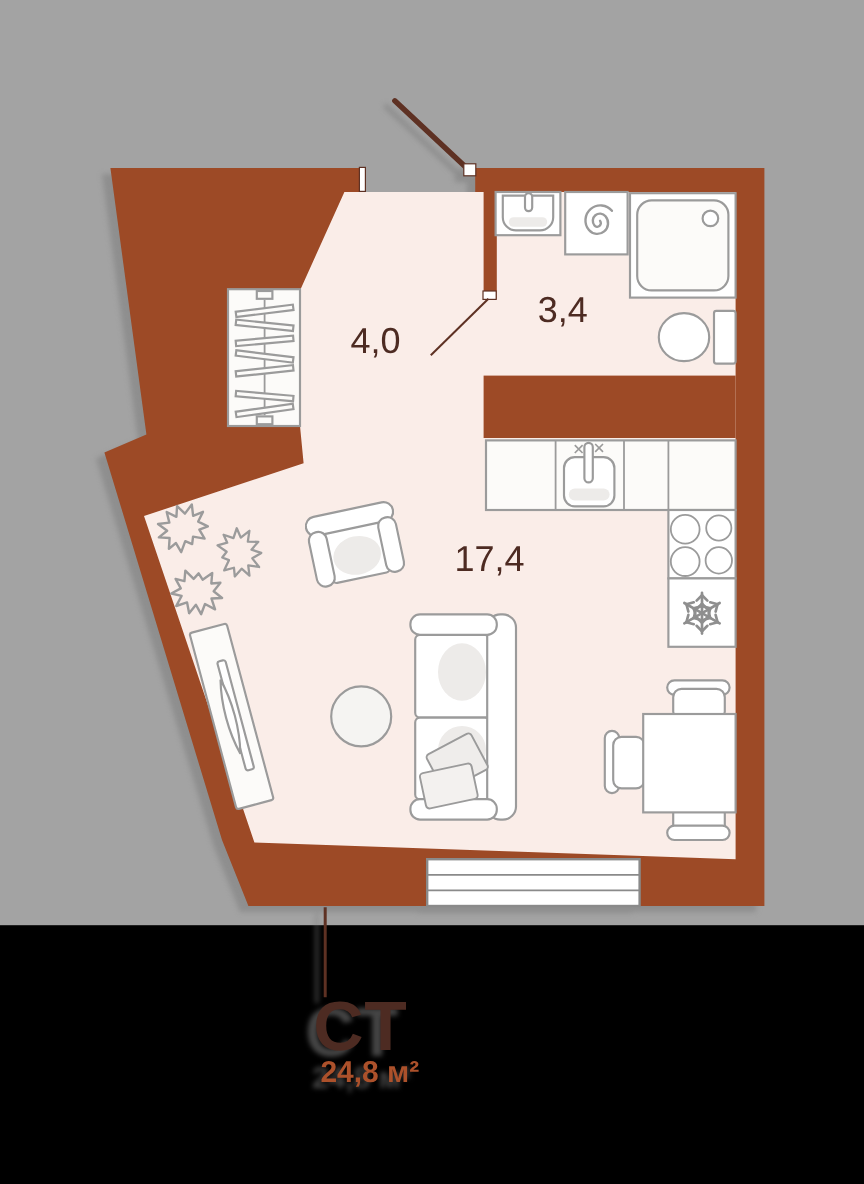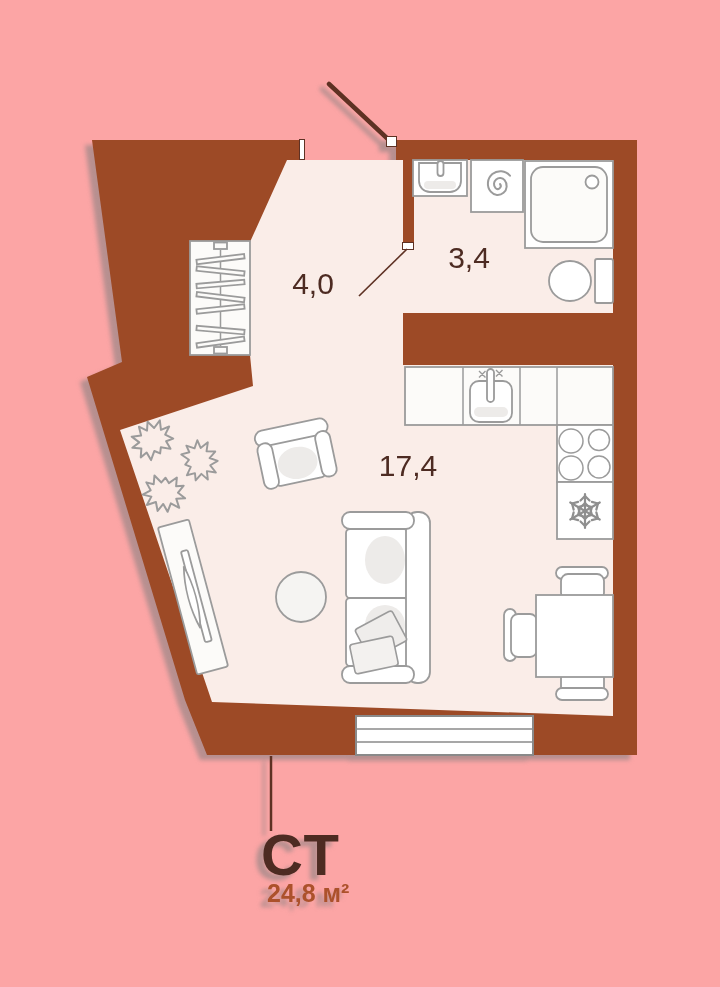--- a/index.html
+++ b/index.html
@@ -1,16 +1,16 @@
 <!DOCTYPE html>
 <html><head>
 <meta charset="utf-8">
 <style>
   html,body{margin:0;padding:0;background:#000;width:720px;height:987px;overflow:hidden;}
-  .stage{position:relative;width:720px;height:987px;background:#fca5a5;}
+  .stage{position:relative;width:720px;height:771px;background:#a3a3a3;}
   svg{display:block;filter:drop-shadow(-7px 5px 2px rgba(125,125,125,0.55));}
   .wall{fill:var(--wall);}
   .floor{fill:var(--floor);}
   .furn{fill:#FFFFFF;stroke:#9B9B9B;stroke-width:1.8;}
   .furnl{fill:#FCFBF9;stroke:#9B9B9B;stroke-width:1.8;}
   .thin{fill:none;stroke:#9B9B9B;stroke-width:1.5;}
   .shade{fill:#EDEBE9;stroke:none;}
   .jamb{fill:#FFFFFF;stroke:#5E3123;stroke-width:1;}
   .doorline{stroke:#5E3123;fill:none;}
   .roomlabel{font-family:"Liberation Sans","DejaVu Sans",sans-serif;font-size:30px;fill:#4D2B22;text-anchor:middle;}

